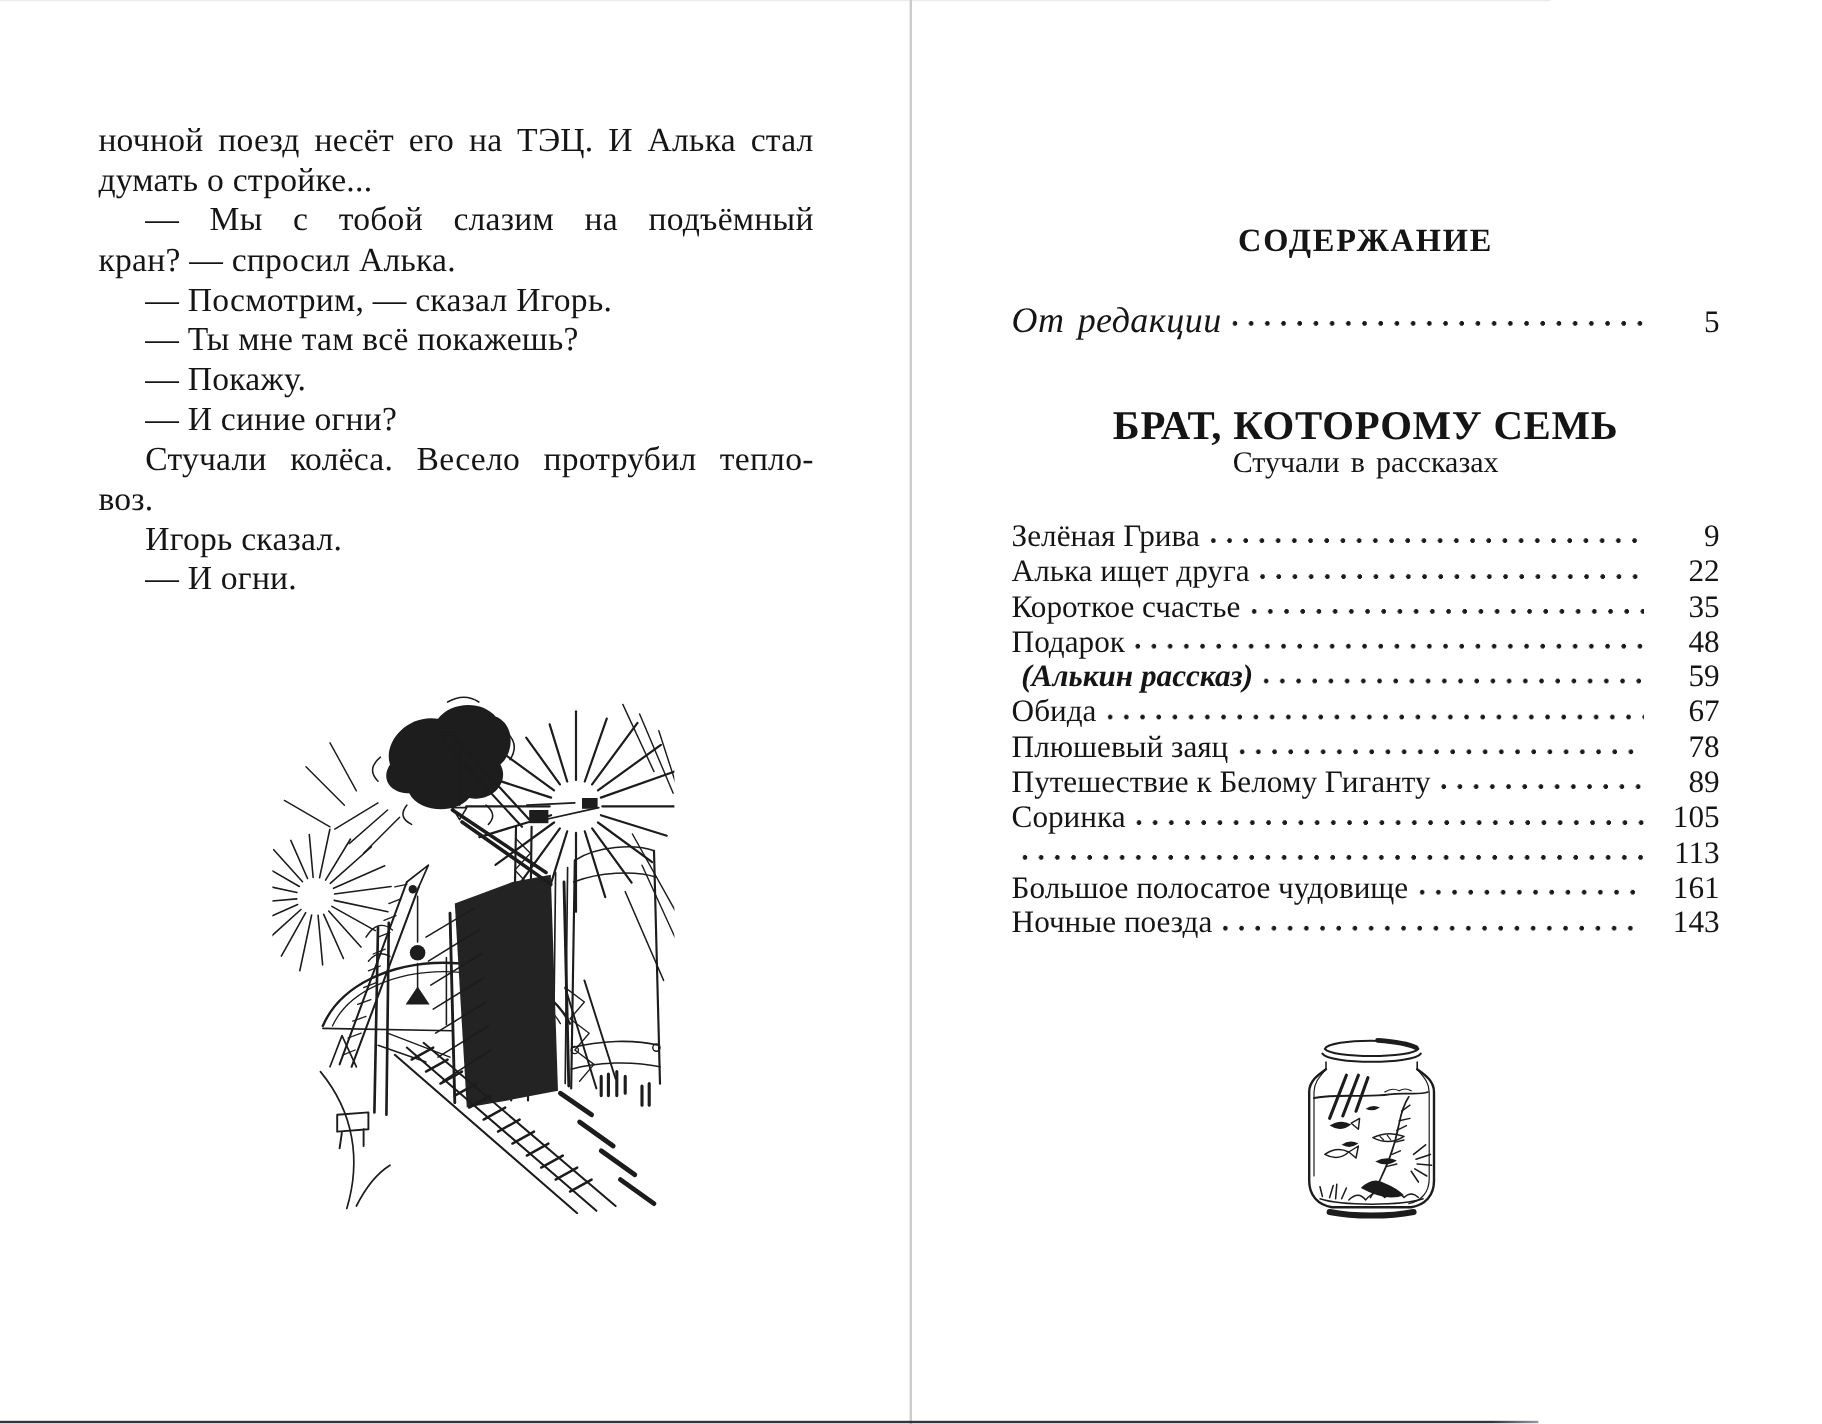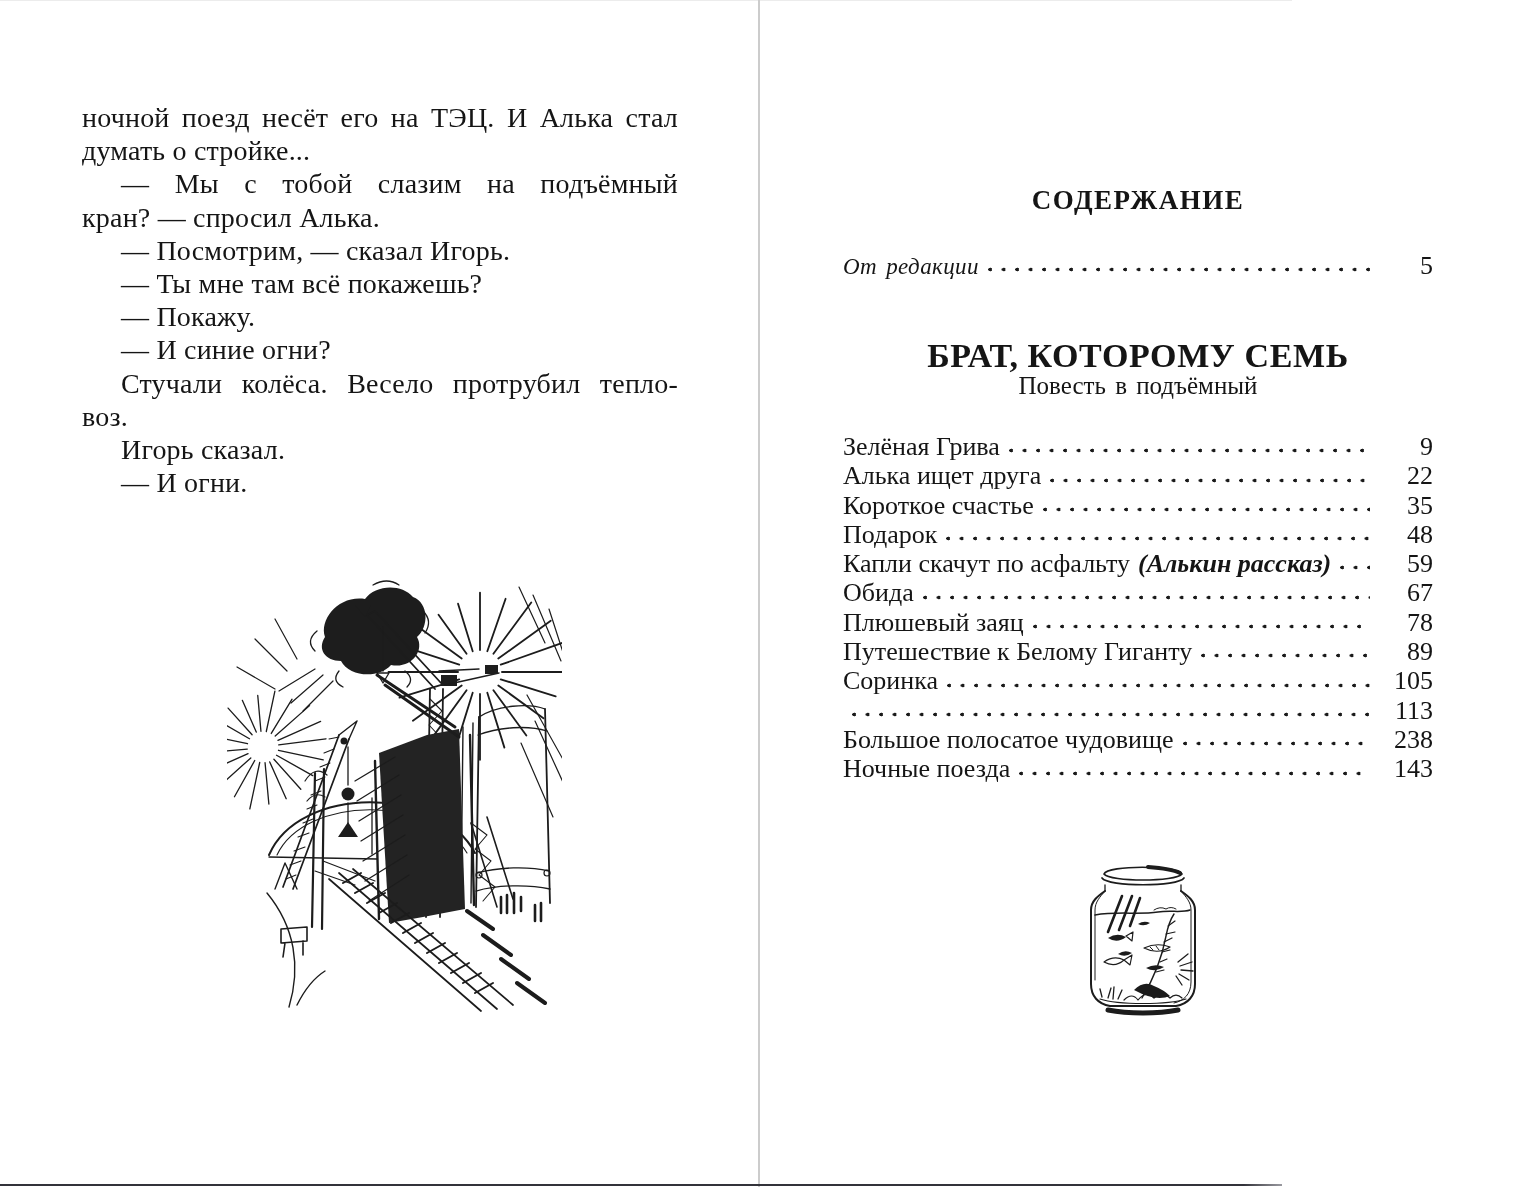--- a/index.html
+++ b/index.html
@@ -24,21 +24,21 @@
   .ind { text-indent: 39px; }
   .just { text-align: justify; text-align-last: justify; text-justify: inter-word; }
   .illus-left { position: absolute; left: 227px; top: 575px; }
 
   
   .right-page { position: absolute; left: 760px; top: 0; width: 758px; height: 100%; }
   .toc-col { position: absolute; left: 83px; top: 0; width: 590px; } 
   .toc-title { position: absolute; top: 185px; left: 0; width: 100%;
                text-align: center; font-weight: bold; font-size: 27px; letter-spacing: 1.5px; }
   .toc-front { position: absolute; top: 251px; left: 0; width: 100%; }
-  .toc-front .t { font-style: italic; font-size: 23px; letter-spacing: 0.4px; word-spacing: 3px; }
+  .toc-front .t { font-style: italic; font-size: 30px; letter-spacing: 0.4px; word-spacing: 3px; }
   .toc-part { position: absolute; top: 337px; left: 0; width: 100%;
               text-align: center; font-weight: bold; font-size: 34px; letter-spacing: 0.6px; }
   .toc-sub { position: absolute; top: 372px; left: 0; width: 100%;
              text-align: center; font-size: 25px; word-spacing: 3px; }
   .toc-list { position: absolute; top: 432px; left: 0; width: 100%; }
   .toc-row { display: flex; align-items: baseline; height: 29.3px; font-size: 26px; }
   .toc-row .t  { white-space: nowrap; }
   .toc-row .ti { white-space: nowrap; font-style: italic; margin-left: 8px; font-weight: bold; }
   .toc-row .ti:empty { margin-left: 0; }
   .dots { flex: 1 1 auto; align-self: flex-end; height: 7px; margin: 0 9px 7px 9px;
@@ -157,21 +157,21 @@
 
       <div class="toc-front">
         <div class="toc-row">
           <span class="t">От редакции</span>
           <span class="dots"></span>
           <span class="pg">5</span>
         </div>
       </div>
 
       <div class="toc-part">БРАТ, КОТОРОМУ СЕМЬ</div>
-      <div class="toc-sub">Повесть в подъёмный</div>
+      <div class="toc-sub">Стучали в рассказах</div>
 
       <div class="toc-list">
         <div class="toc-row">
           <span class="t">Зелёная Грива</span>
           <span class="dots"></span>
           <span class="pg">9</span>
         </div>
         <div class="toc-row">
           <span class="t">Алька ищет друга</span>
           <span class="dots"></span>
@@ -181,21 +181,20 @@
           <span class="t">Короткое счастье</span>
           <span class="dots"></span>
           <span class="pg">35</span>
         </div>
         <div class="toc-row">
           <span class="t">Подарок</span>
           <span class="dots"></span>
           <span class="pg">48</span>
         </div>
         <div class="toc-row">
-          <span class="t">Капли скачут по асфальту</span>
           <span class="ti">(Алькин рассказ)</span>
           <span class="dots"></span>
           <span class="pg">59</span>
         </div>
         <div class="toc-row">
           <span class="t">Обида</span>
           <span class="dots"></span>
           <span class="pg">67</span>
         </div>
         <div class="toc-row">
@@ -213,21 +212,21 @@
           <span class="dots"></span>
           <span class="pg">105</span>
         </div>
         <div class="toc-row">
           <span class="dots"></span>
           <span class="pg">113</span>
         </div>
         <div class="toc-row">
           <span class="t">Большое полосатое чудовище</span>
           <span class="dots"></span>
-          <span class="pg">238</span>
+          <span class="pg">161</span>
         </div>
         <div class="toc-row">
           <span class="t">Ночные поезда</span>
           <span class="dots"></span>
           <span class="pg">143</span>
         </div>
       </div>
     </div>
 
     <div class="illus-right">

